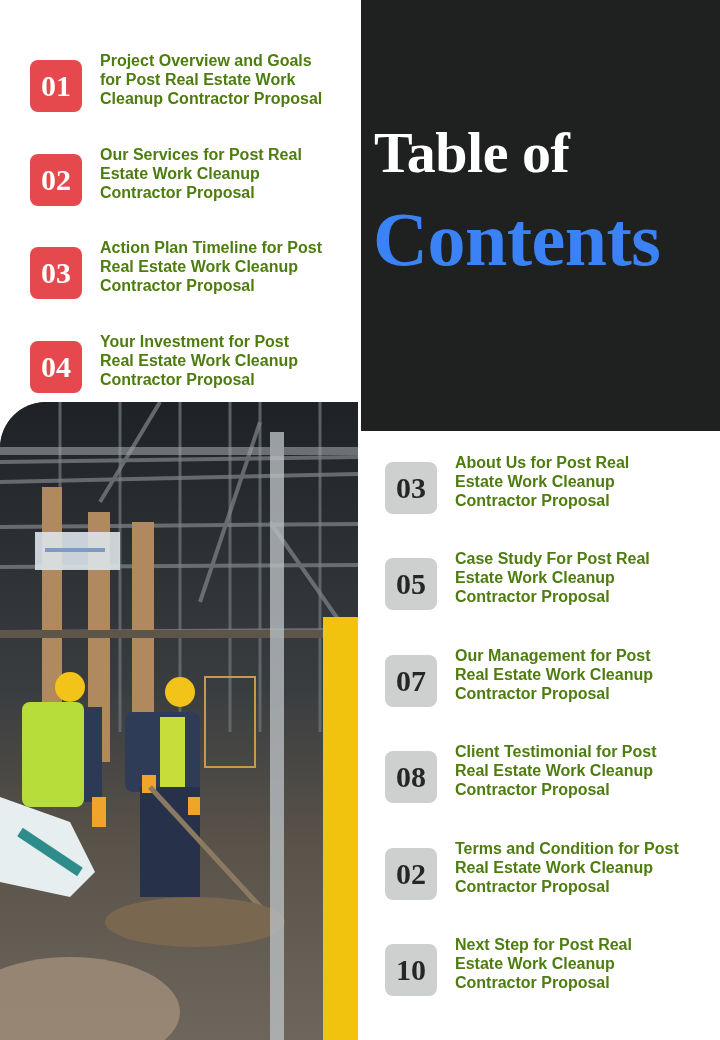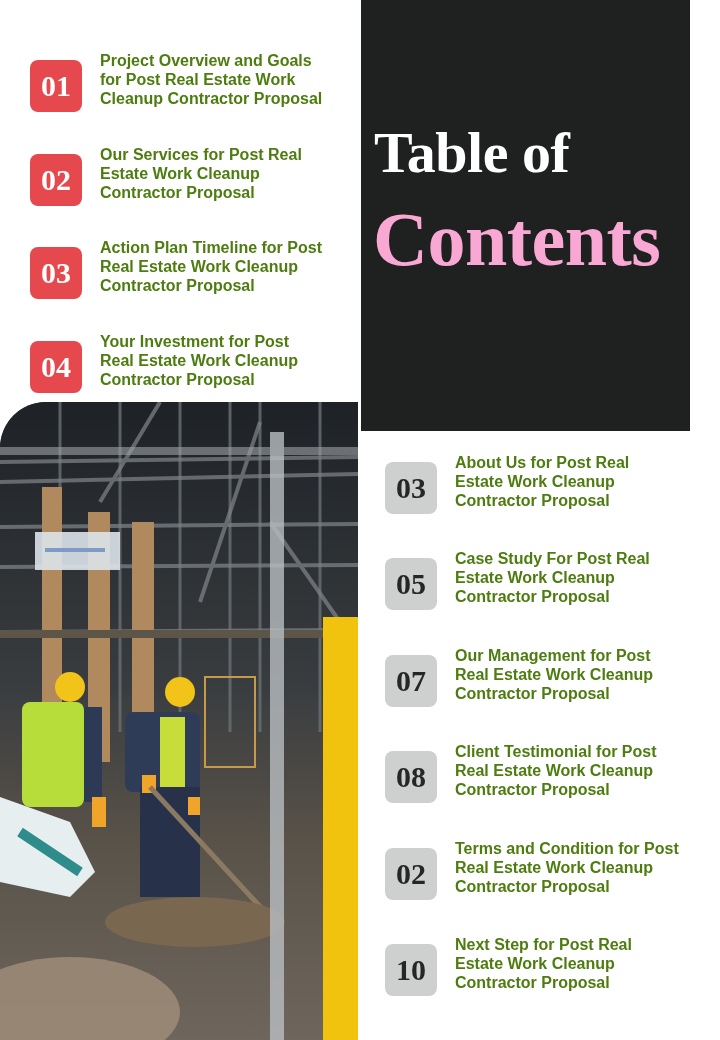--- a/index.html
+++ b/index.html
@@ -4,31 +4,32 @@
 <style>
   html, body { margin: 0; padding: 0; }
   body {
     width: 720px; height: 1040px; position: relative; overflow: hidden;
     background: #ffffff;
     font-family: "Liberation Sans", sans-serif;
   }
   .title-panel {
     position: absolute; left: 361px; top: 0; width: 329px; height: 431px;
     background: #1f2121;
+    padding-left: 30px;
   }
   .title-line1 {
     position: absolute; left: 13px; top: 118px;
     font-family: "Liberation Serif", serif; font-weight: bold;
     color: #ffffff; font-size: 58px; line-height: 70px; letter-spacing: -0.5px;
     white-space: nowrap;
   }
   .title-line2 {
     position: absolute; left: 12px; top: 194px;
     font-family: "Liberation Serif", serif; font-weight: bold;
-    color: #f9a8d4; font-size: 76px; line-height: 90px; letter-spacing: -0.5px;
+    color: #3b82f6; font-size: 76px; line-height: 90px; letter-spacing: -0.5px;
     white-space: nowrap;
   }
   .photo {
     position: absolute; left: 0; top: 402px; width: 358px; height: 638px;
     border-top-left-radius: 46px; overflow: hidden;
     background: #3c3f40;
   }
   .photo svg { display: block; }
   .toc-item {
     position: absolute; display: flex; align-items: flex-start;

